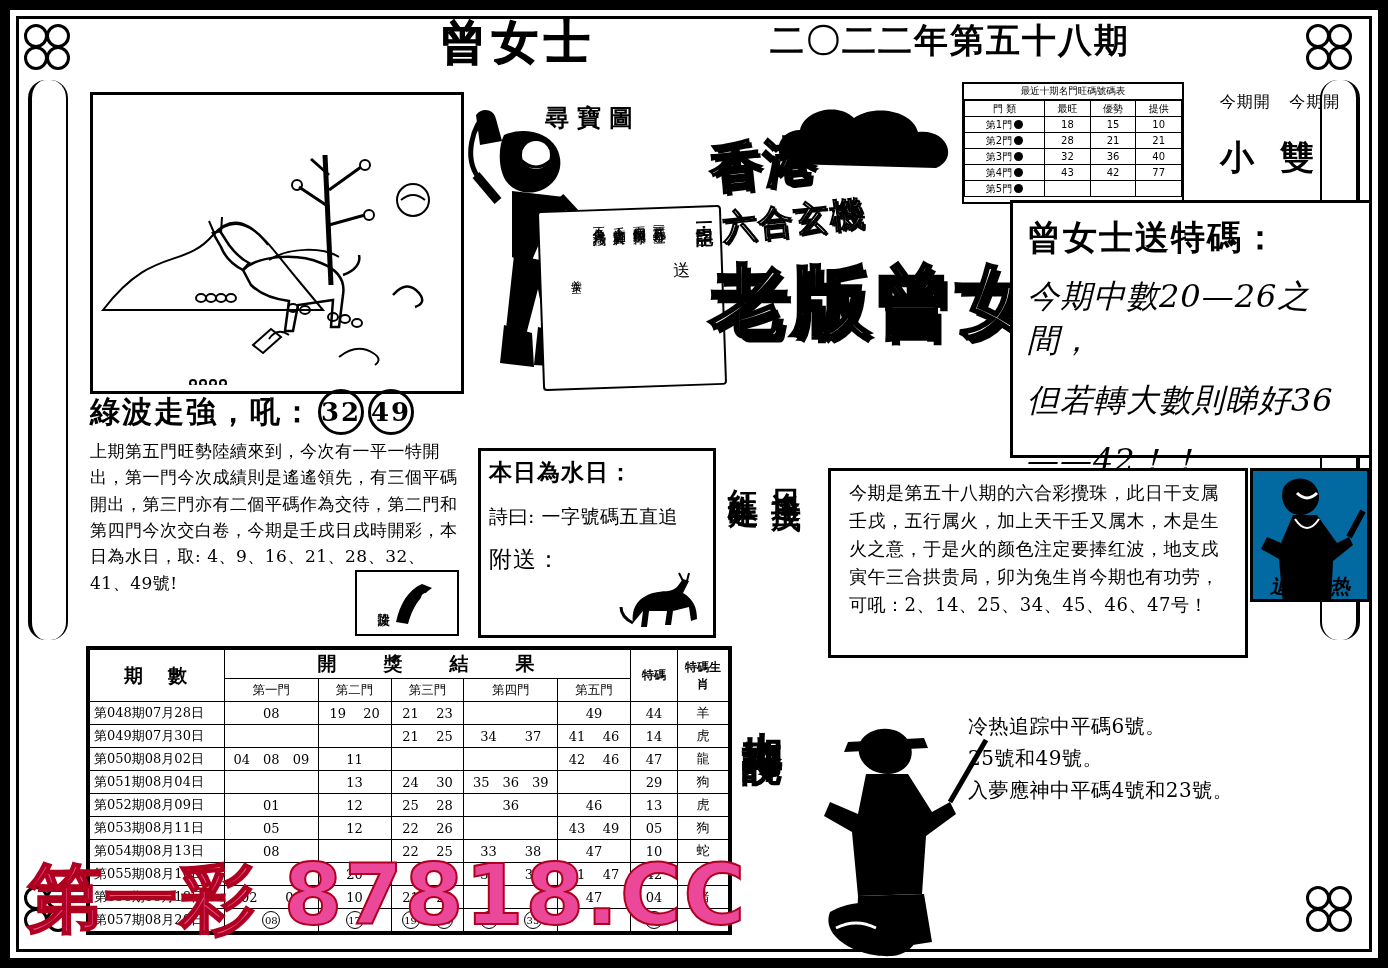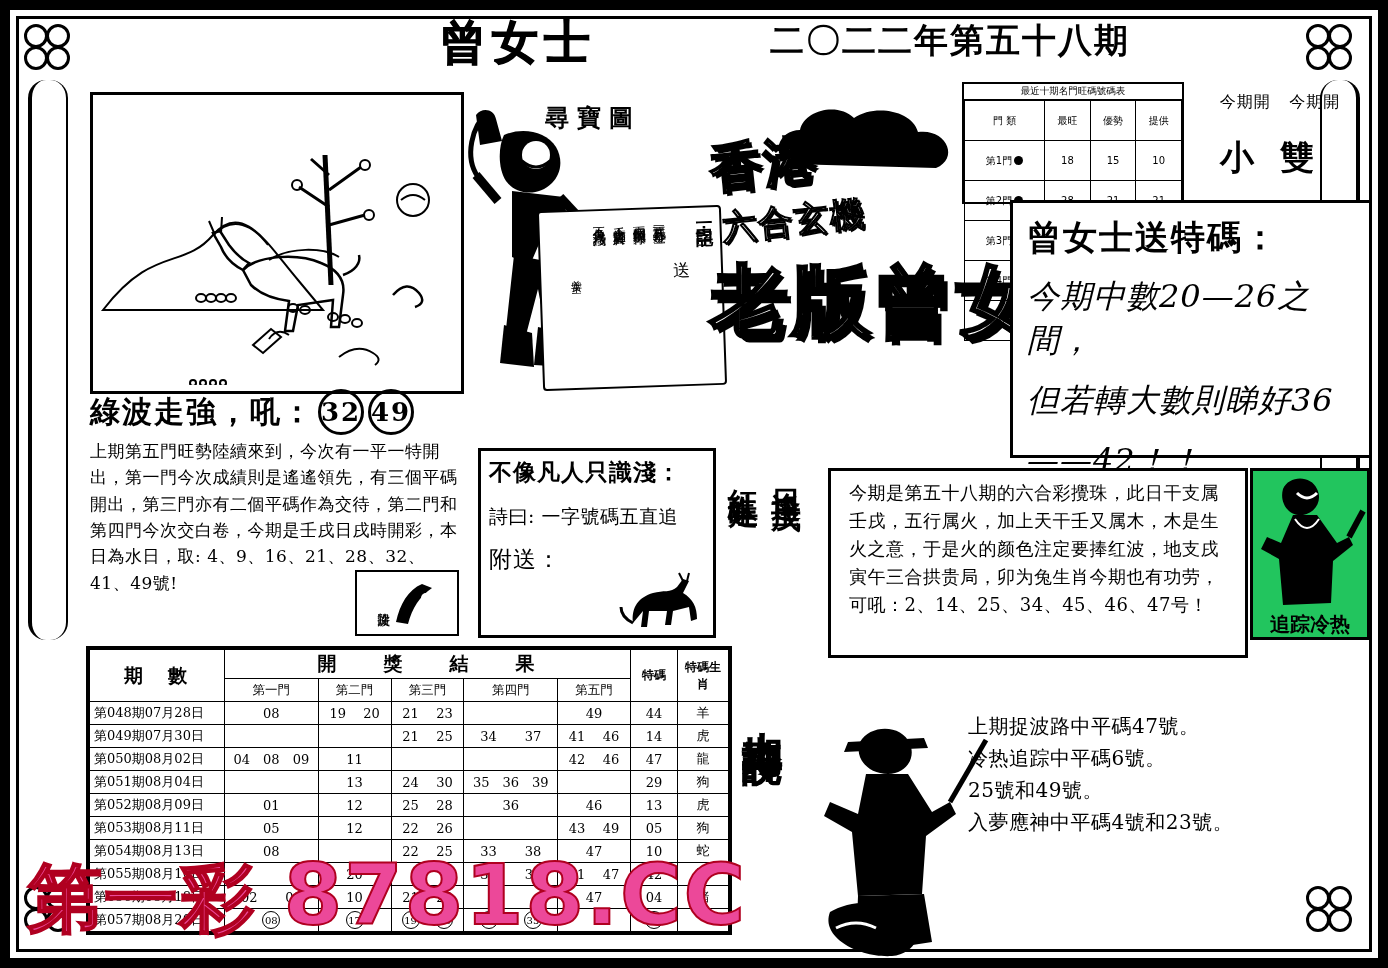--- a/index.html
+++ b/index.html
@@ -106,21 +106,21 @@
   
   .mini-table{
     position:absolute;left:952px;top:72px;width:218px;height:118px;
     border:2px solid #000;font-size:9px;background:#fff;
   }
   .mini-table .cap{
     text-align:center;font-size:9.5px;border-bottom:1px solid #000;padding:1px 0;
     font-family:"DejaVu Serif","Liberation Serif",serif;
   }
   .mini-table table{border-collapse:collapse;width:100%;font-size:10px;}
-  .mini-table td,.mini-table th{border:1px solid #000;text-align:center;padding:12px 1px;height:15px;font-weight:normal;}
+  .mini-table td,.mini-table th{border:1px solid #000;text-align:center;padding:0 1px;height:15px;font-weight:normal;}
   .dot{display:inline-block;width:9px;height:9px;border-radius:50%;background:#000;vertical-align:middle;margin-left:2px;}
 
   .kaipair{
     position:absolute;left:1180px;top:82px;width:180px;text-align:center;
     font-family:"DejaVu Serif","Liberation Serif",serif;
   }
   .kaipair .lbls{font-size:16px;letter-spacing:1px;}
   .kaipair .vals{font-size:34px;font-weight:bold;margin-top:22px;letter-spacing:26px;}
 
   
@@ -178,22 +178,22 @@
     font-weight:bold;font-size:30px;letter-spacing:4px;}
 
   
   .analysis{
     position:absolute;left:818px;top:458px;width:420px;height:190px;
     border:3px solid #000;padding:8px 18px;box-sizing:border-box;
     font-family:"DejaVu Serif","Liberation Serif",serif;
     font-size:18px;line-height:1.55;letter-spacing:0.5px;
   }
   .portrait{
-    position:absolute;left:1240px;top:458px;width:120px;height:172px;
-    border:3px solid #000;box-sizing:border-box;overflow:hidden;background:#22c55e;
+    position:absolute;left:1240px;top:458px;width:120px;height:134px;
+    border:3px solid #000;box-sizing:border-box;overflow:hidden;background:#0369a1;font-style:italic;
   }
   .portrait .cap{
     position:absolute;left:0;bottom:2px;width:100%;text-align:center;
     font-family:"DejaVu Serif","Liberation Serif",serif;font-weight:bold;font-size:20px;line-height:1.05;
   }
 
   
   .results{
     position:absolute;left:76px;top:636px;width:640px;
     border:3px solid #000;background:#fff;
@@ -375,21 +375,21 @@
       <tr>
         <td><span>第3門</span><span class="dot"></span></td>
         <td>32</td>
         <td>36</td>
         <td>40</td>
       </tr>
       <tr>
         <td><span>第4門</span><span class="dot"></span></td>
         <td>43</td>
         <td>42</td>
-        <td>78</td>
+        <td>77</td>
       </tr>
       <tr>
         <td><span>第5門</span><span class="dot"></span></td>
         <td></td>
         <td></td>
         <td></td>
       </tr>
     </tbody>
       </table>
   </div>
@@ -421,21 +421,21 @@
   <div class="leftpara">上期第五門旺勢陸續來到，今次有一平一特開出，第一門今次成績則是遙遙領先，有三個平碼開出，第三門亦有二個平碼作為交待，第二門和第四門今次交白卷，今期是壬戌日戌時開彩，本日為水日，取: 4、9、16、21、28、32、41、49號!</div>
   <div class="stamp">
     <span class="st-txt">捉波路</span>
     <svg width="48" height="50" viewBox="0 0 48 50">
       <path d="M6 44 C10 26 18 12 32 6 L42 10 C30 18 22 30 18 46 Z" fill="#000"></path>
       <circle cx="36" cy="20" r="5" fill="#fff"></circle>
     </svg>
   </div>
 
   <div class="poembox">
-    <div class="t1">不像凡人只識淺：</div>
+    <div class="t1">本日為水日：</div>
     <div class="t2">詩曰: 一字號碼五直追</div>
     <div class="t3">附送：</div>
     <svg class="horse" viewBox="0 0 96 62">
       <path d="M20 52 C18 36 26 26 40 22 C50 19 58 22 64 16 L70 8 L76 10 L70 22 C80 28 84 36 84 48 L78 50 L76 36 L60 40 L58 54 L52 54 L54 40 L36 40 L34 56 L28 56 L30 40 Z" fill="#000"></path>
       <path d="M70 10 L66 2 M74 10 L76 2" stroke="#000" stroke-width="2" fill="none"></path>
       <path d="M20 52 C12 48 8 42 8 36" stroke="#000" stroke-width="3" fill="none"></path>
     </svg>
   </div>
 
   <div class="slogan">
@@ -780,21 +780,20 @@
   <svg class="fisher" viewBox="0 0 190 250">
     <path d="M60 26 C70 8 102 8 110 28 C116 42 106 58 88 58 C68 58 54 42 60 26 Z" fill="#000"></path>
     <path d="M48 26 L124 22 L128 32 L44 36 Z" fill="#000"></path>
     <path d="M66 58 L108 58 L132 96 L150 86 L156 98 L126 120 L122 178 L58 180 L52 116 L24 100 L30 86 L58 98 Z" fill="#000"></path>
     <path d="M58 180 L124 178 L132 226 L106 230 L98 196 L86 234 L56 232 Z" fill="#000"></path>
     <path d="M150 86 L186 24" stroke="#000" stroke-width="5" fill="none"></path>
     <path d="M30 196 C52 182 92 184 110 200 C126 214 116 238 92 240 C60 242 20 222 30 196 Z" fill="#000"></path>
     <path d="M36 212 q20 -10 40 0" stroke="#fff" stroke-width="3" fill="none"></path>
   </svg>
   <div class="review-text">
-    <div>上期捉波路中平碼47號。</div>
     <div>冷热追踪中平碼6號。</div>
     <div>25號和49號。</div>
     <div>入夢應神中平碼4號和23號。</div>
   </div>
 
   <div class="wm">
     <span>第一彩</span>
     <span class="big">87818.CC</span>
   </div>
 

